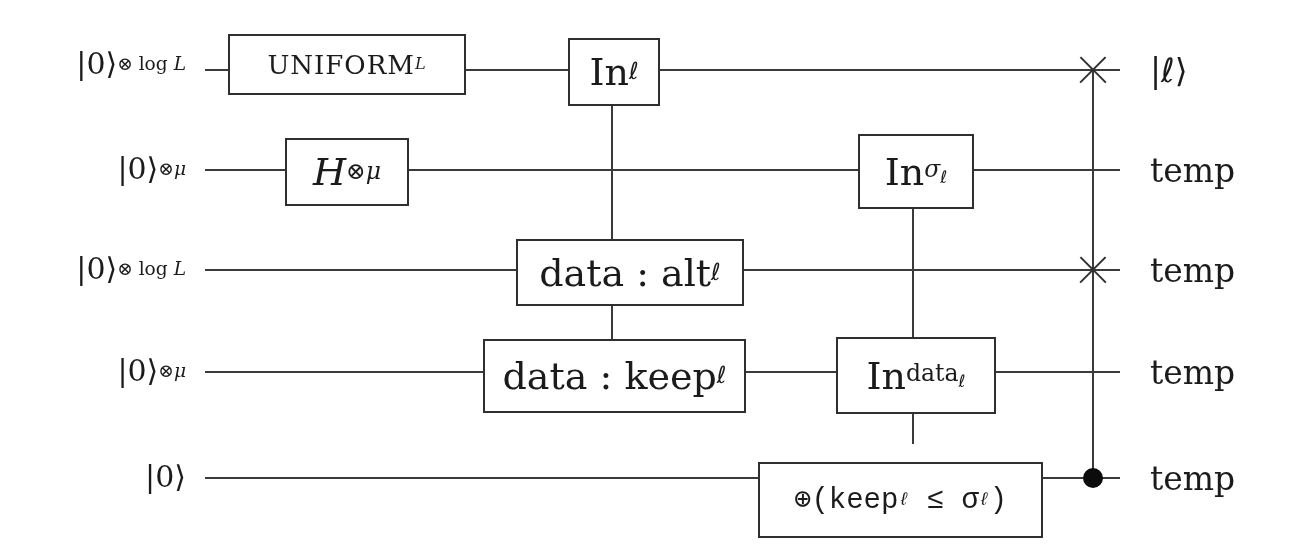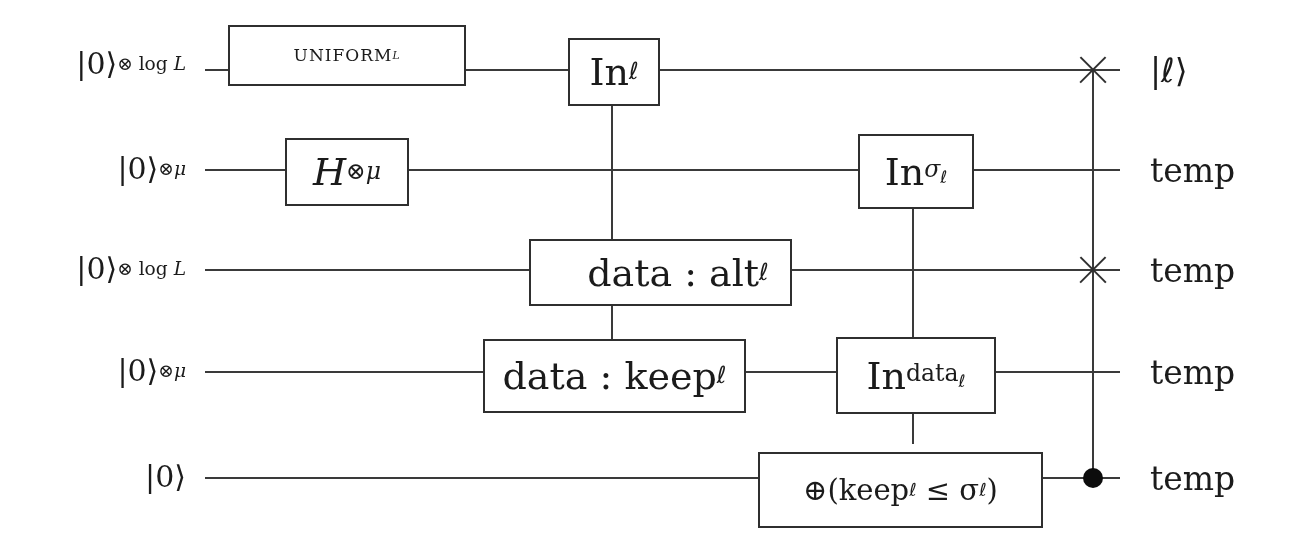--- a/index.html
+++ b/index.html
@@ -19,28 +19,28 @@
   .c2{left:912px;top:203px;height:241px;}
   .c3{left:1092px;top:70px;height:408px;}
   
   .gate{
     position:absolute;z-index:3;
     background:#ffffff;border:2px solid #2f2f2f;
     display:flex;align-items:center;justify-content:center;
     font-size:38px;line-height:1;white-space:pre;
   }
   .gate span{white-space:pre;}
-  .g-uniform{left:228px;top:25px;width:234px;height:57px;font-size:17px;letter-spacing:1px;}
+  .g-uniform{left:228px;top:34px;width:234px;height:57px;font-size:26px;letter-spacing:1px;}
   .g-inl{left:568px;top:38px;width:88px;height:64px;}
   .g-h{left:285px;top:138px;width:120px;height:64px;}
   .g-insigma{left:858px;top:134px;width:112px;height:71px;}
-  .g-dataalt{left:529px;top:239px;width:224px;height:63px;padding-left:35px;}
+  .g-dataalt{left:516px;top:239px;width:224px;height:63px;}
   .g-datakeep{left:483px;top:339px;width:259px;height:70px;}
   .g-inkeep{left:836px;top:337px;width:156px;height:73px;}
-  .g-xor{left:758px;top:452px;width:281px;height:72px;font-size:29px;}
+  .g-xor{left:758px;top:462px;width:281px;height:72px;font-size:29px;font-family:Liberation Mono, monospace;}
   
   .sup{font-size:0.62em;vertical-align:0.55em;white-space:pre;}
   .sub{font-size:0.62em;vertical-align:-0.28em;white-space:pre;}
   .subsub{font-size:0.72em;vertical-align:-0.35em;}
   .var{font-style:italic;}
   
   .iolabel{
     position:absolute;z-index:2;height:52px;
     display:flex;align-items:center;
     font-size:30px;line-height:1;

